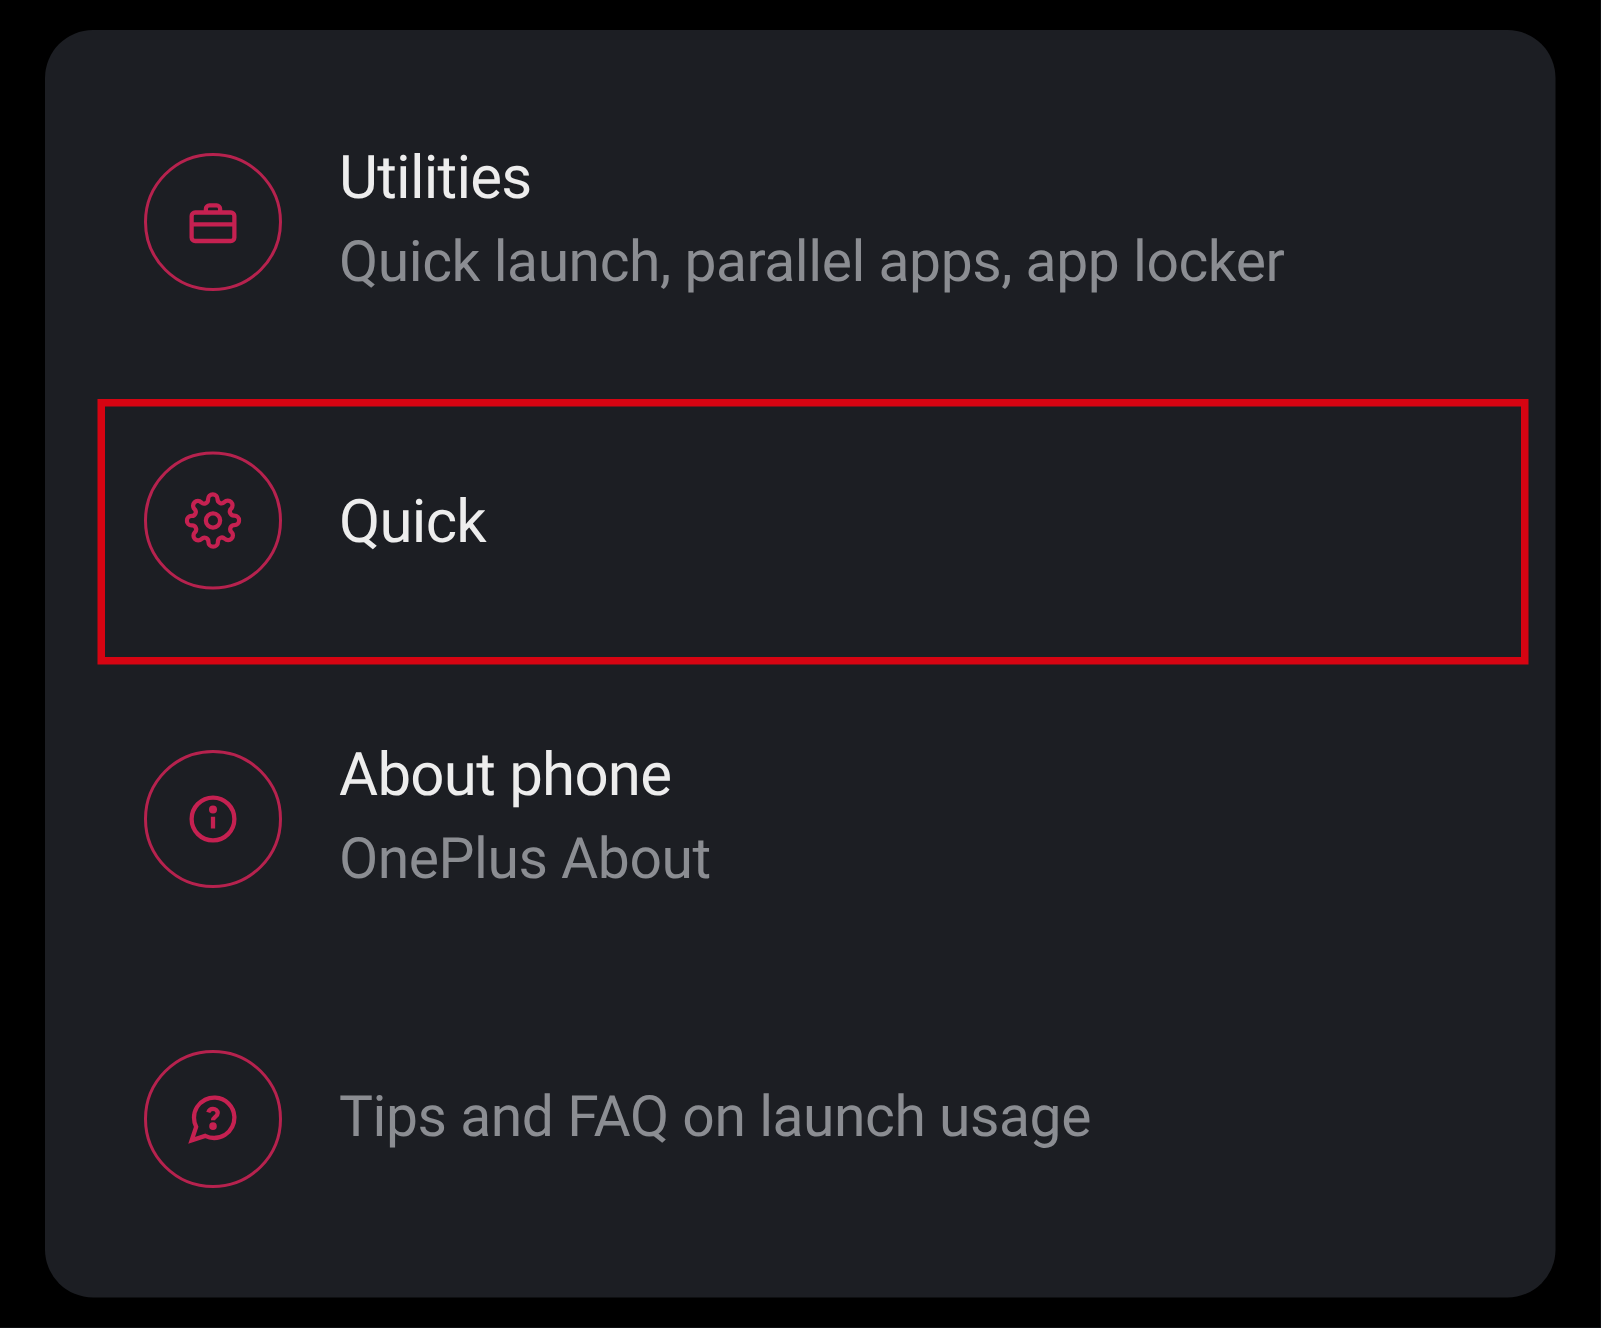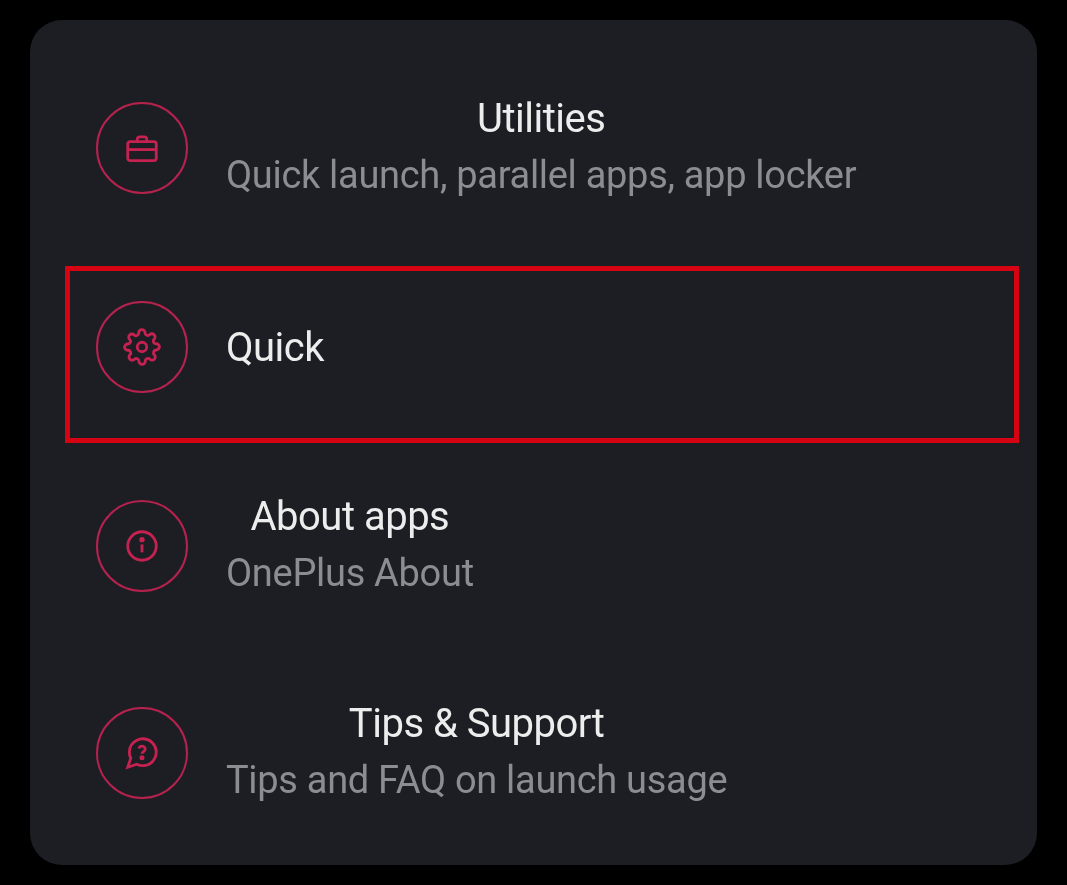--- a/index.html
+++ b/index.html
@@ -59,21 +59,20 @@
     .text-block {
       display: flex;
       flex-direction: column;
       gap: 8px;
     }
     .title {
       color: #ededed;
       font-size: 40px;
       font-weight: 400;
       letter-spacing: -0.5px;
-      text-align: center;
     }
     .subtitle {
       color: #8b8d92;
       font-size: 38px;
       font-weight: 400;
       letter-spacing: -0.3px;
       line-height: 1.35;
     }
   </style>
 </head>
@@ -110,32 +109,31 @@
 
   <div class="list-item">
     <div class="icon-circle">
       <svg viewBox="0 0 24 24" fill="none" stroke="#c52151" stroke-width="1.8">
         <circle cx="12" cy="12" r="9"></circle>
         <line x1="12" y1="11" x2="12" y2="16"></line>
         <circle cx="12" cy="8" r="0.8" fill="#c52151"></circle>
       </svg>
     </div>
     <div class="text-block">
-      <div class="title">About apps</div>
+      <div class="title">About phone</div>
       <div class="subtitle">OnePlus About</div>
     </div>
   </div>
 
   <div class="list-item">
     <div class="icon-circle">
       <svg viewBox="0 0 24 24" fill="none" stroke="#c52151" stroke-width="1.8">
         <path d="M21 11.5a8.38 8.38 0 0 1-.9 3.8 8.5 8.5 0 0 1-7.6 4.7 8.38 8.38 0 0 1-3.8-.9L3 21l1.9-5.7a8.38 8.38 0 0 1-.9-3.8 8.5 8.5 0 0 1 4.7-7.6 8.38 8.38 0 0 1 3.8-.9h.5a8.48 8.48 0 0 1 8 8v.5z"></path>
         <path d="M10 9.2c.3-.9 1-1.5 2-1.5 1.1 0 2 .8 2 1.8 0 1.5-2 1.7-2 3"></path>
         <circle cx="12" cy="15" r="0.7" fill="#c52151"></circle>
       </svg>
     </div>
     <div class="text-block">
-      <div class="title">Tips &amp; Support</div>
       <div class="subtitle">Tips and FAQ on launch usage</div>
     </div>
   </div>
 
 </div>
 
 </body></html>

